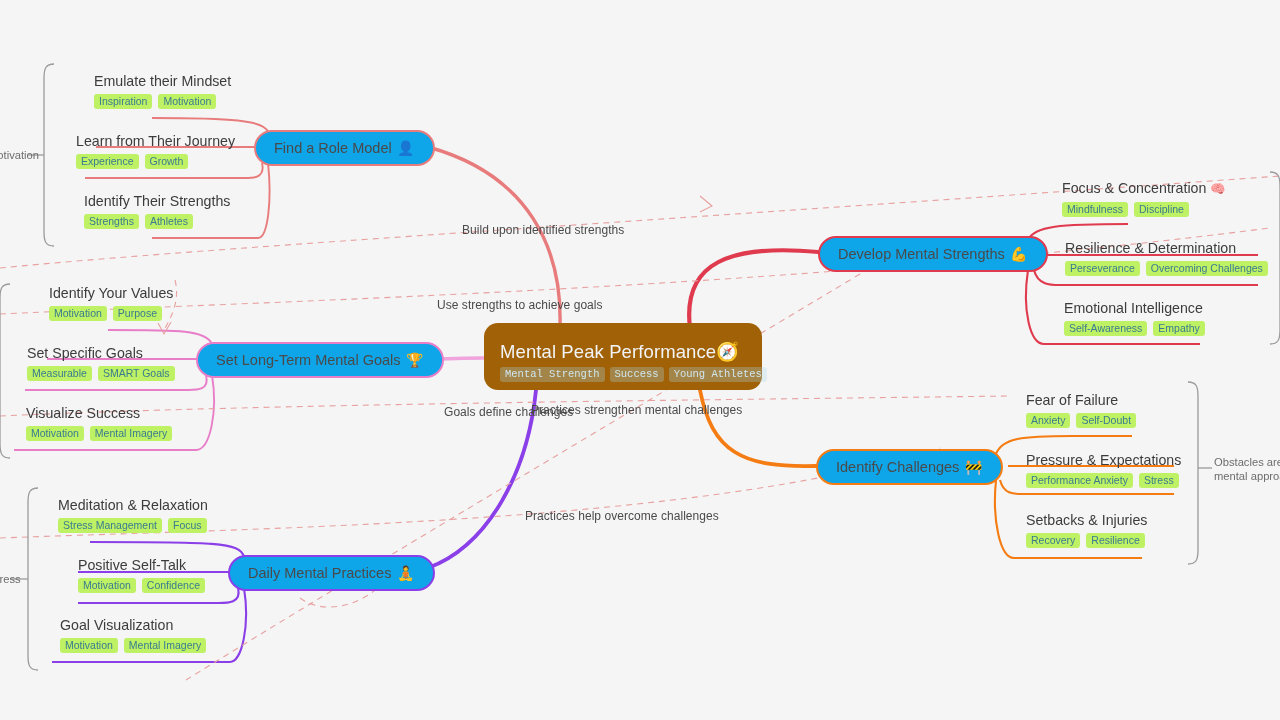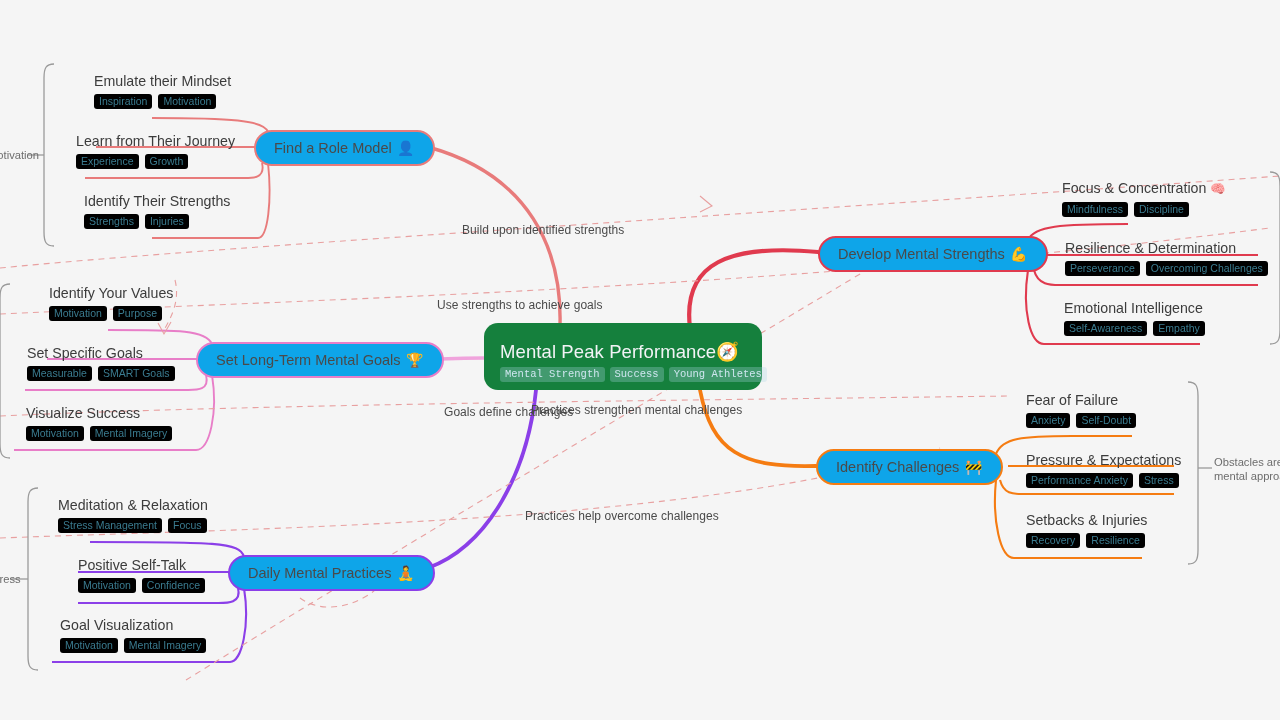--- a/index.html
+++ b/index.html
@@ -10,21 +10,21 @@
     font-family: "Liberation Sans", sans-serif;
     overflow: hidden;
   }
   #stage { position: relative; width: 1280px; height: 720px; background: #f5f5f5; }
   svg.wires { position: absolute; inset: 0; width: 1280px; height: 720px; pointer-events: none; }
 
   
   .central {
     position: absolute; left: 484px; top: 323px;
     width: 278px; height: 67px;
-    background: #15803d; border-radius: 14px;
+    background: #a16207; border-radius: 14px;
     padding: 18px 16px 8px 16px;
     display: flex; flex-direction: column; gap: 4px; justify-content: center;
   }
   .central-title { color: #f2f3f6; font-size: 18.5px; letter-spacing: .1px; white-space: nowrap; }
   .central-tags { display: flex; gap: 5px; }
   .central-tags span {
     background: rgba(173,216,230,.30); color: #cfe6ef;
     font-size: 10.5px; padding: 1px 5px 2px; border-radius: 3px; white-space: nowrap; font-family: Liberation Mono, monospace;
   }
 
@@ -37,21 +37,21 @@
     color: #4a4a4a; font-size: 14.5px;
   }
   .pill .emj { font-size: 14px; margin-left: 6px; }
 
   
   .leaf { position: absolute; white-space: nowrap; }
   .leaf .ltitle { color: #3c3c3c; font-size: 14.2px; line-height: 19px; }
   .leaf .ltitle .emj { font-size: 12.5px; margin-left: 4px; }
   .leaf .ltags { display: flex; gap: 6px; margin-top: 3px; }
   .leaf .ltags span {
-    background: #000000; color: #3a7b8f;
+    background: #bef264; color: #3a7b8f;
     font-size: 10.5px; padding: 1px 5px 2px; border-radius: 3px; white-space: nowrap;
   }
 
   
   .xlabel {
     position: absolute; color: #4a4a4a; font-size: 12px;
     white-space: nowrap; letter-spacing: .05px;
   }
   
   .sidecap {
@@ -175,21 +175,21 @@
     <div class="ltitle">Learn from Their Journey</div>
     <div class="ltags">
       <span>Experience</span>
       <span>Growth</span>
     </div>
   </div>
   <div class="leaf" style="left:84px; top:192px;">
     <div class="ltitle">Identify Their Strengths</div>
     <div class="ltags">
       <span>Strengths</span>
-      <span>Injuries</span>
+      <span>Athletes</span>
     </div>
   </div>
 
   <div class="leaf" style="left:49px; top:284px;">
     <div class="ltitle">Identify Your Values</div>
     <div class="ltags">
       <span>Motivation</span>
       <span>Purpose</span>
     </div>
   </div>

